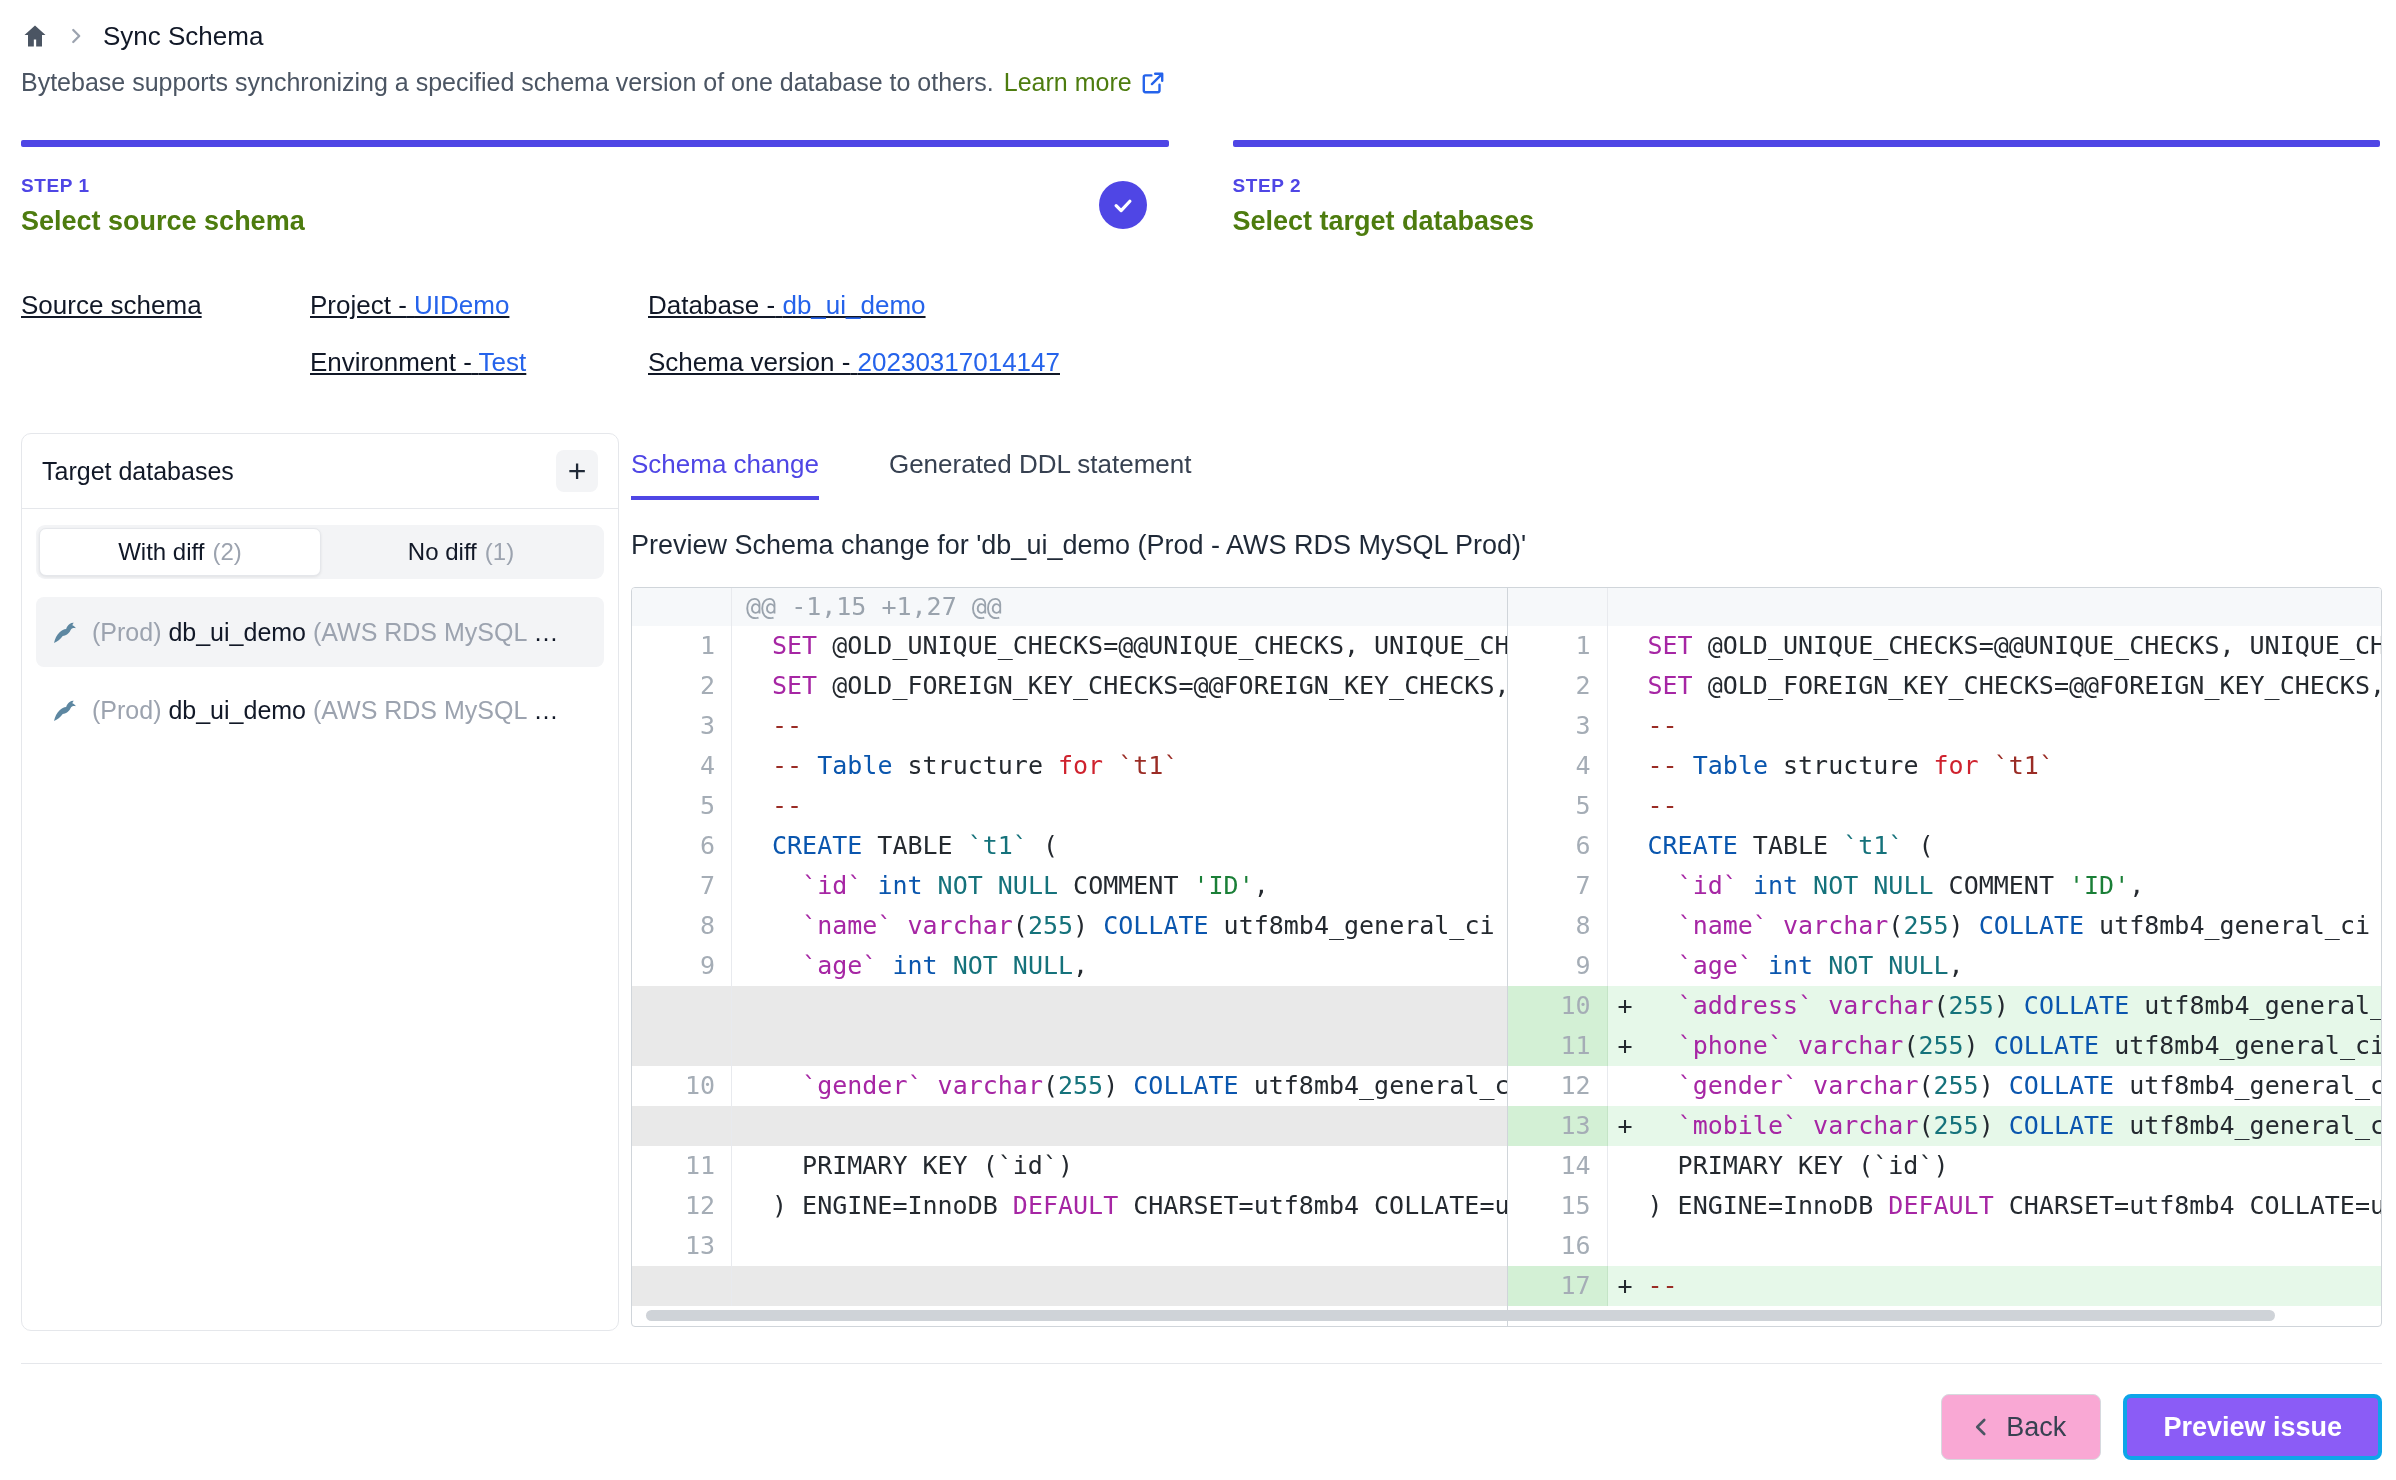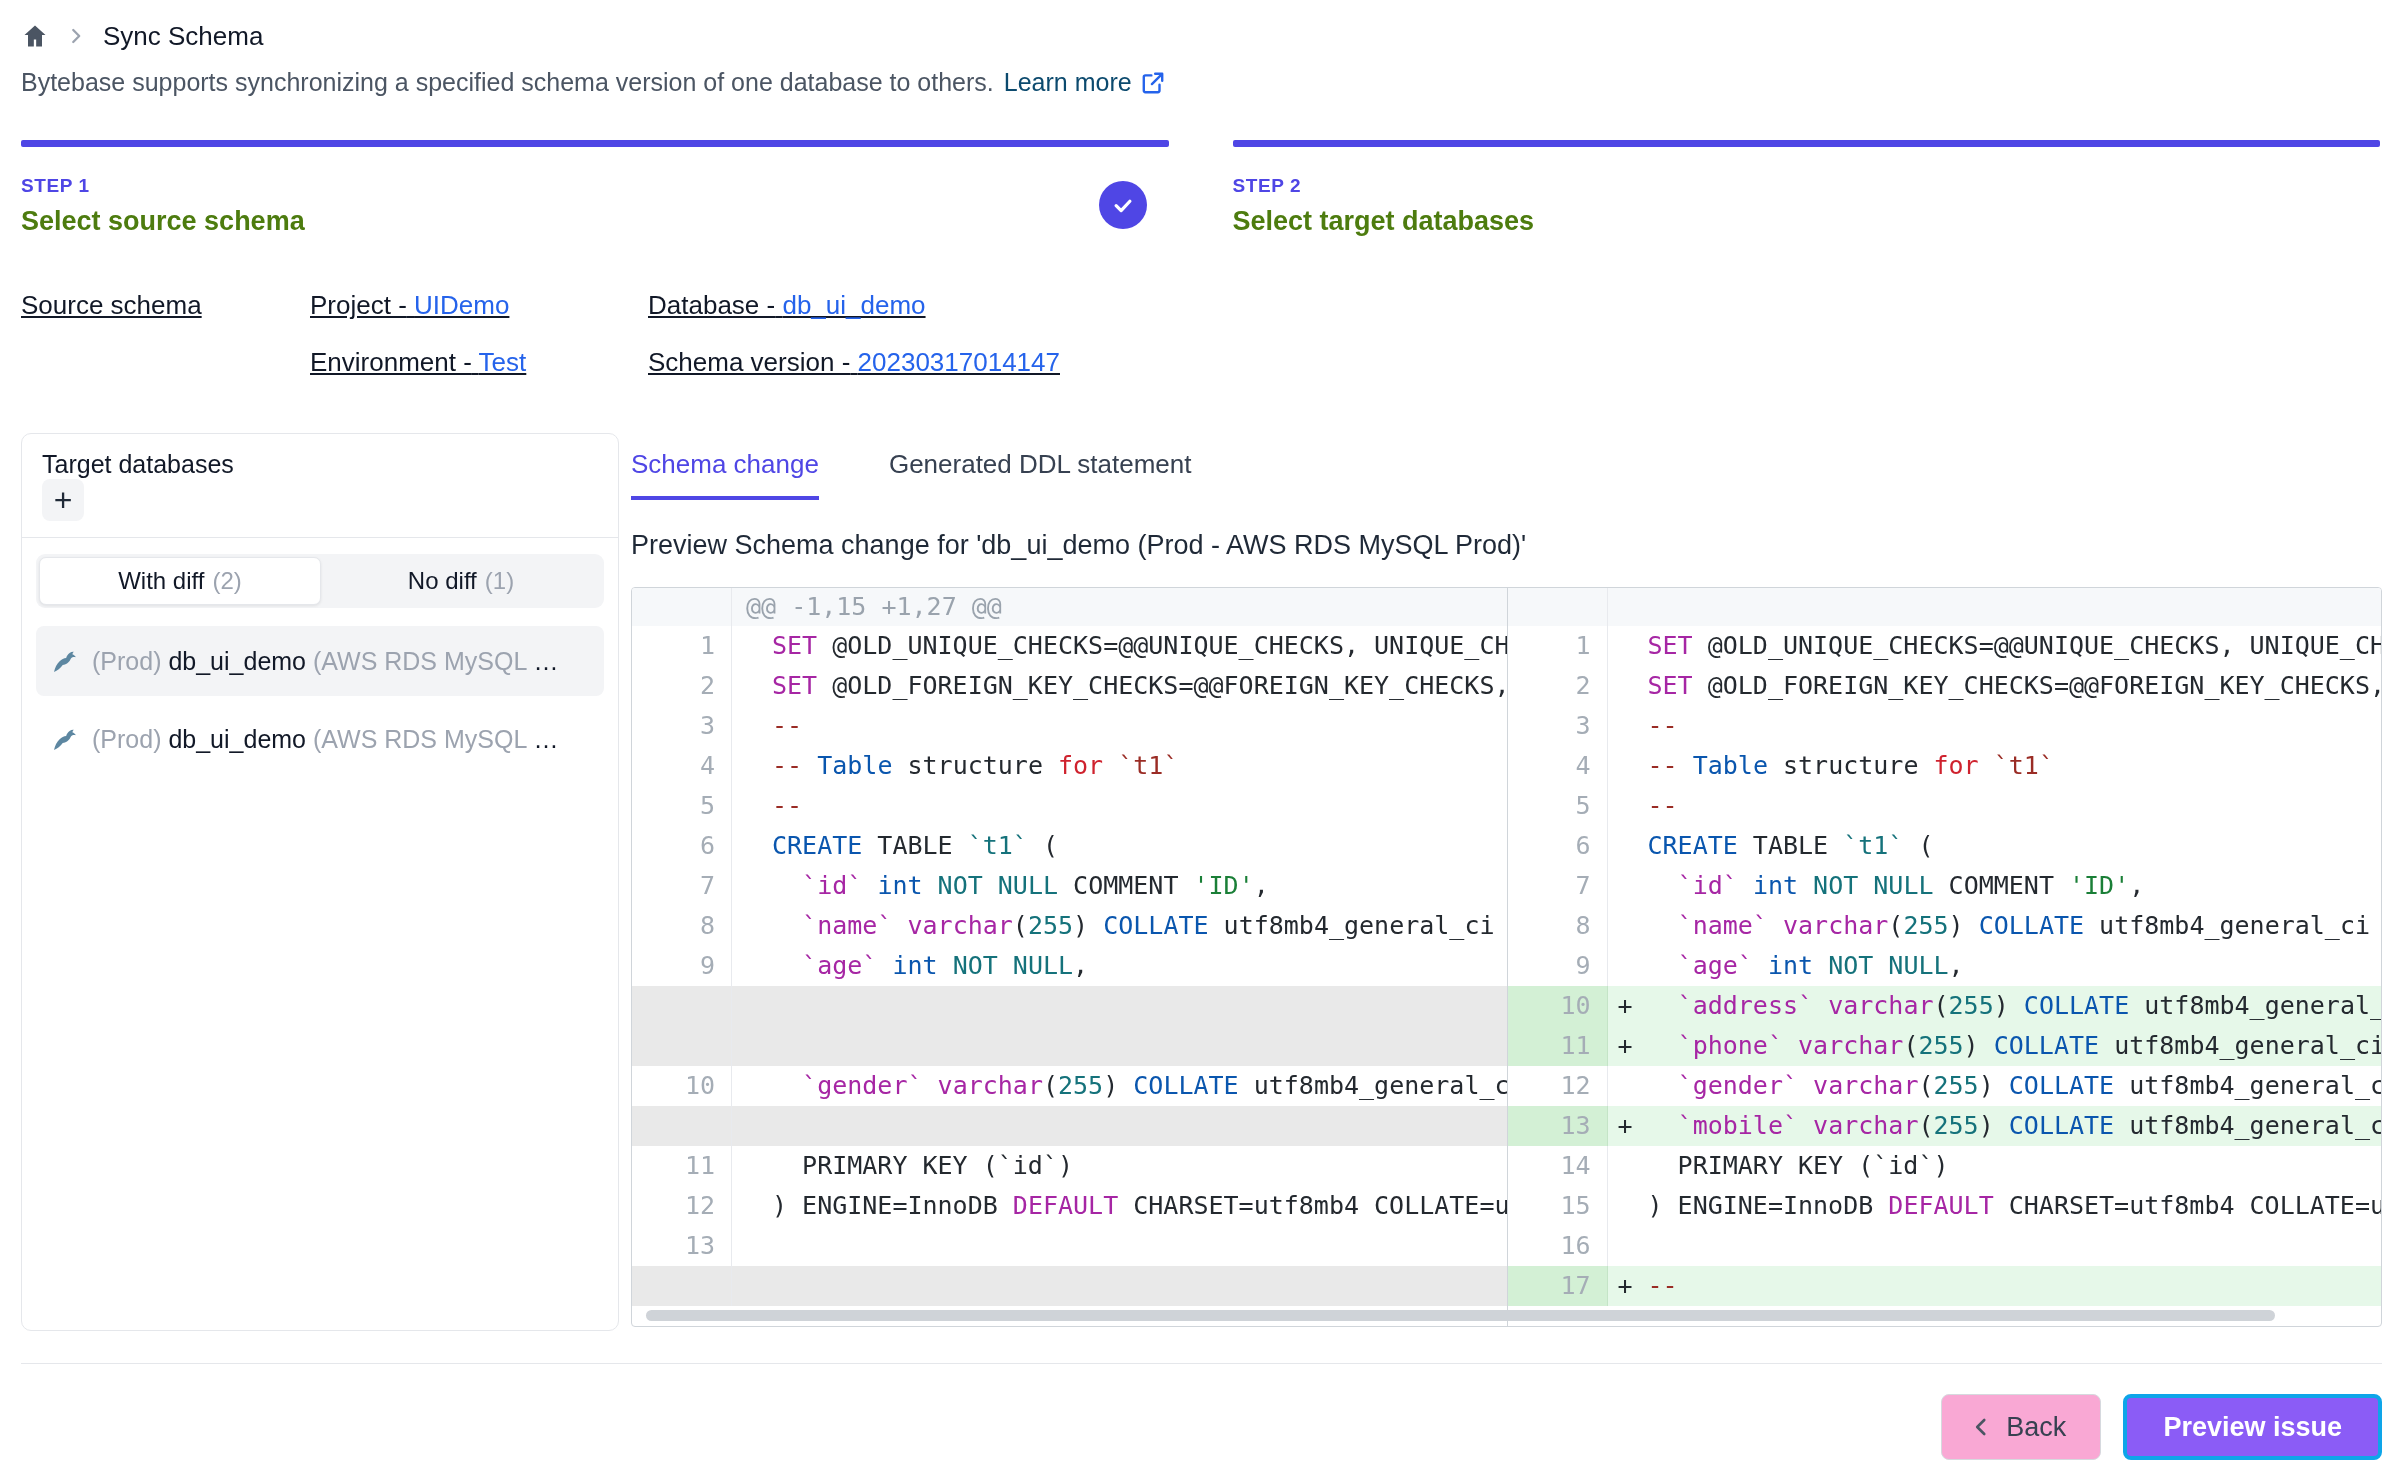--- a/index.html
+++ b/index.html
@@ -6,21 +6,21 @@
   html,body { width: 2396px; height: 1480px; background: #fff; font-family: "Liberation Sans", sans-serif; color: #111827; position: relative; overflow: hidden; }
 
   .abs { position: absolute; }
 
   
   .breadcrumb { top: 14px; left: 21px; display: flex; align-items: center; gap: 16px; height: 44px; }
   .crumb-title { font-size: 26px; font-weight: 500; color: #111827; }
 
   
   .desc { top: 68px; left: 21px; font-size: 25px; color: #4b5563; display: flex; align-items: center; gap: 10px; }
-  .learn-more { color: #0c4a6e; text-decoration: none; display: inline-flex; align-items: center; gap: 8px; cursor: pointer; }
+  .learn-more { color: #4d7c0f; text-decoration: none; display: inline-flex; align-items: center; gap: 8px; cursor: pointer; }
 
   
   .steps { top: 140px; left: 21px; right: 16px; display: grid; grid-template-columns: 1fr 1fr; column-gap: 64px; }
   .step-bar { height: 7px; background: #4f46e5; border-radius: 2px; }
   .step-body { display: flex; align-items: flex-start; margin-top: 28px; }
   .step-text { flex: 1; }
   .step-label { font-size: 19px; font-weight: 700; letter-spacing: 0.6px; color: #4f46e5; }
   .step-title { font-size: 27px; font-weight: 700; color: #4d7c0f; margin-top: 9px; }
   .check-circle { width: 48px; height: 48px; border-radius: 50%; background: #4f46e5; display: flex; align-items: center; justify-content: center; margin: 6px 22px 0 0; }
 
@@ -28,21 +28,21 @@
   .src { top: 290px; left: 21px; display: grid; grid-template-columns: 289px 338px auto; row-gap: 26px; font-size: 26px; align-items: baseline; text-decoration: underline; }
   .src .lbl { color: #111827; }
   .src a { color: #2563eb; text-decoration: none; cursor: pointer; }
   .src .pair span.nm { color: #111827; }
 
   
   .main { top: 433px; left: 21px; right: 14px; height: 898px; display: flex; gap: 12px; }
 
   
   .panel { width: 598px; flex: none; border: 1px solid #e5e7eb; border-radius: 10px; background: #fff; overflow: hidden; }
-  .panel-head { display: flex; align-items: flex-start; justify-content: space-between; padding: 16px 20px; flex-direction: column; }
+  .panel-head { display: flex; align-items: center; justify-content: space-between; padding: 16px 20px; }
   .panel-title { font-size: 25px; font-weight: 500; }
   .add-btn { width: 42px; height: 42px; border: none; background: #f3f4f6; border-radius: 8px; font-size: 32px; line-height: 1; color: #1f2937; cursor: pointer; }
   .panel-divider { height: 1px; background: #e5e7eb; }
   .seg-wrap { padding: 16px 14px 10px; }
   .seg { display: flex; background: #f3f4f6; border-radius: 9px; padding: 3px; height: 54px; }
   .seg-item { flex: 1; display: flex; align-items: center; justify-content: center; gap: 8px; font-size: 24px; border-radius: 7px; color: #111827; cursor: pointer; }
   .seg-item .cnt { color: #9ca3af; }
   .seg-item.active { background: #fff; border: 1px solid #e5e7eb; box-shadow: 0 1px 3px rgba(0,0,0,.08); font-weight: 500; }
   .db-list { padding: 8px 14px; display: flex; flex-direction: column; gap: 8px; }
   .db-item { display: flex; align-items: center; gap: 12px; height: 70px; padding: 0 14px; border-radius: 8px; cursor: pointer; }

